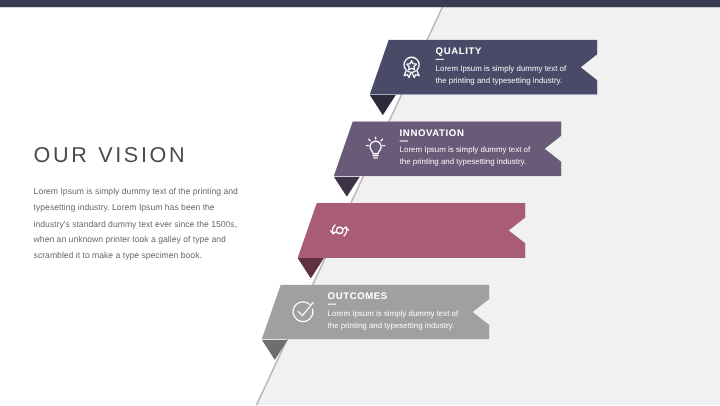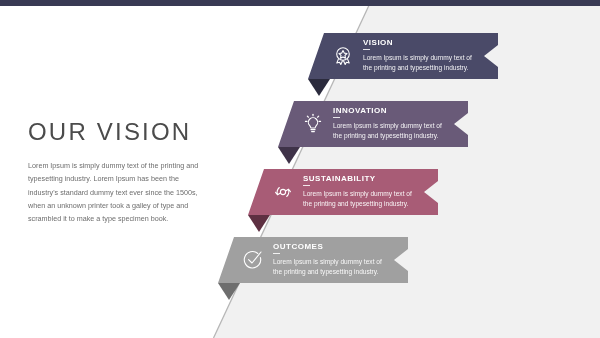--- a/index.html
+++ b/index.html
@@ -63,21 +63,21 @@
   }
 
   
   .left-col {
     position: absolute;
     left: 28px;
     top: 120px;
     width: 180px;
   }
   .vision-title {
-    font-size: 24px;
+    font-size: 18px;
     letter-spacing: 2.2px;
     color: #4b4b4b;
     font-weight: 400;
     margin: 0 0 15px 0;
     line-height: 1;
     white-space: nowrap;
   }
   .vision-body {
     font-size: 7.2px;
     line-height: 1.85;
@@ -172,21 +172,21 @@
         <div class="ribbon-body" style="background: rgb(74, 74, 104); width: 190px;">
           <div class="ribbon-icon">
             <svg viewBox="0 0 24 24" fill="none" stroke="#ffffff" stroke-width="1.1" stroke-linecap="round" stroke-linejoin="round">
     <circle cx="12" cy="10" r="6.3"></circle>
     <path d="M12 6.6l1.25 2.5 2.75.4-2 1.95.47 2.75L12 12.9l-2.47 1.3.47-2.75-2-1.95 2.75-.4z"></path>
     <path d="M7.4 15.1l-1.6 3.9 2.8-.75 1.2 2.3 1.7-3.85"></path>
     <path d="M16.6 15.1l1.6 3.9-2.8-.75-1.2 2.3-1.7-3.85"></path>
   </svg>
           </div>
           <div class="ribbon-text">
-            <div class="ribbon-title">VISION</div>
+            <div class="ribbon-title">QUALITY</div>
             <div class="ribbon-rule"></div>
             <div class="ribbon-desc">Lorem Ipsum is simply dummy text of the printing and typesetting industry.</div>
           </div>
         </div>
       </div>
       <div class="ribbon" style="left: 278px; top: 101px; width: 190px;">
         <div class="ribbon-fold" style="background: rgb(63, 51, 73);"></div>
         <div class="ribbon-body" style="background: rgb(105, 90, 120); width: 190px;">
           <div class="ribbon-icon">
             <svg viewBox="0 0 24 24" fill="none" stroke="#ffffff" stroke-width="1.1" stroke-linecap="round" stroke-linejoin="round">
@@ -212,25 +212,20 @@
         <div class="ribbon-body" style="background: rgb(168, 92, 118); width: 190px;">
           <div class="ribbon-icon">
             <svg viewBox="0 0 24 24" fill="none" stroke="#ffffff" stroke-width="1.1" stroke-linecap="round" stroke-linejoin="round">
     <circle cx="12" cy="12" r="2.6"></circle>
     <path d="M6.6 14.6a6.6 6.6 0 0 1 1.7-7.1"></path>
     <path d="M4.6 12.3l2 2.5 2.4-1.6"></path>
     <path d="M17.4 9.4a6.6 6.6 0 0 1-1.7 7.1"></path>
     <path d="M19.4 11.7l-2-2.5-2.4 1.6"></path>
   </svg>
           </div>
-          <div class="ribbon-text">
-            <div class="ribbon-title">SUSTAINABILITY</div>
-            <div class="ribbon-rule"></div>
-            <div class="ribbon-desc">Lorem Ipsum is simply dummy text of the printing and typesetting industry.</div>
-          </div>
         </div>
       </div>
       <div class="ribbon" style="left: 218px; top: 237px; width: 190px; text-decoration: underline;">
         <div class="ribbon-fold" style="background: rgb(110, 110, 110);"></div>
         <div class="ribbon-body" style="background: rgb(160, 160, 160); width: 190px;">
           <div class="ribbon-icon">
             <svg viewBox="0 0 24 24" fill="none" stroke="#ffffff" stroke-width="1.1" stroke-linecap="round" stroke-linejoin="round">
     <path d="M19.4 9.6a8.2 8.2 0 1 1-2.6-4.1"></path>
     <path d="M7.6 11.6l3.4 3.4 9-11"></path>
   </svg>

